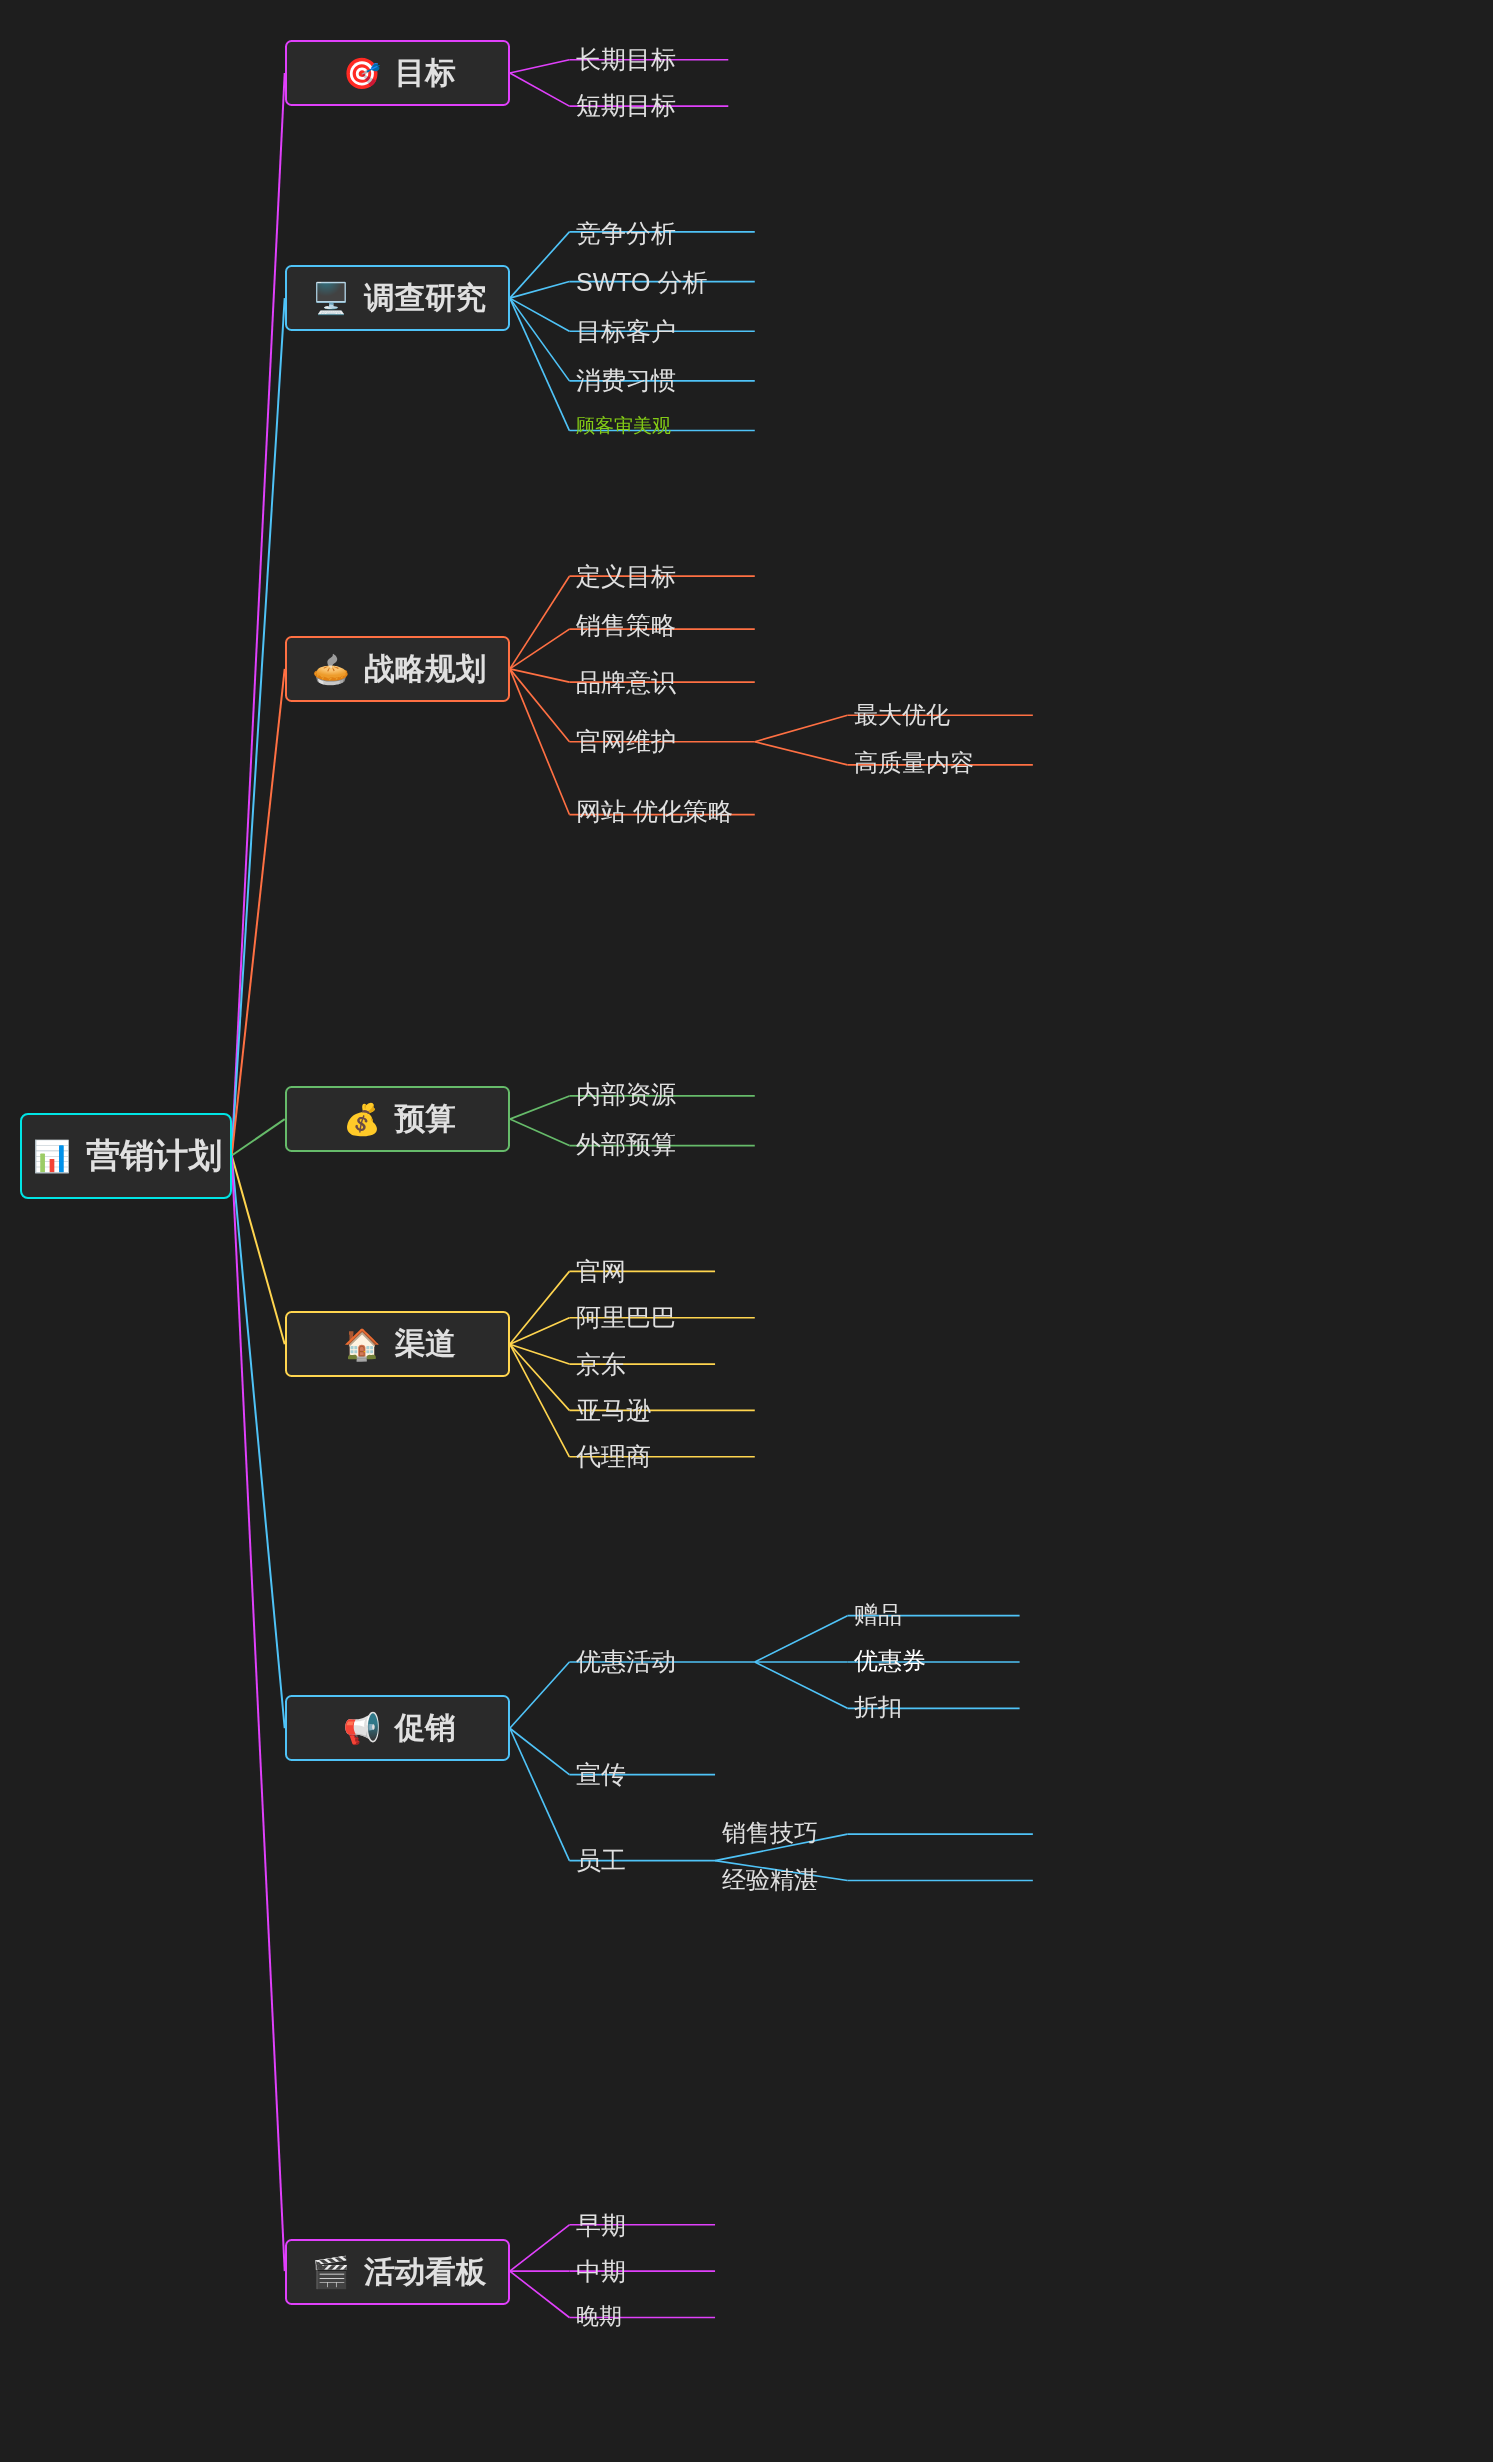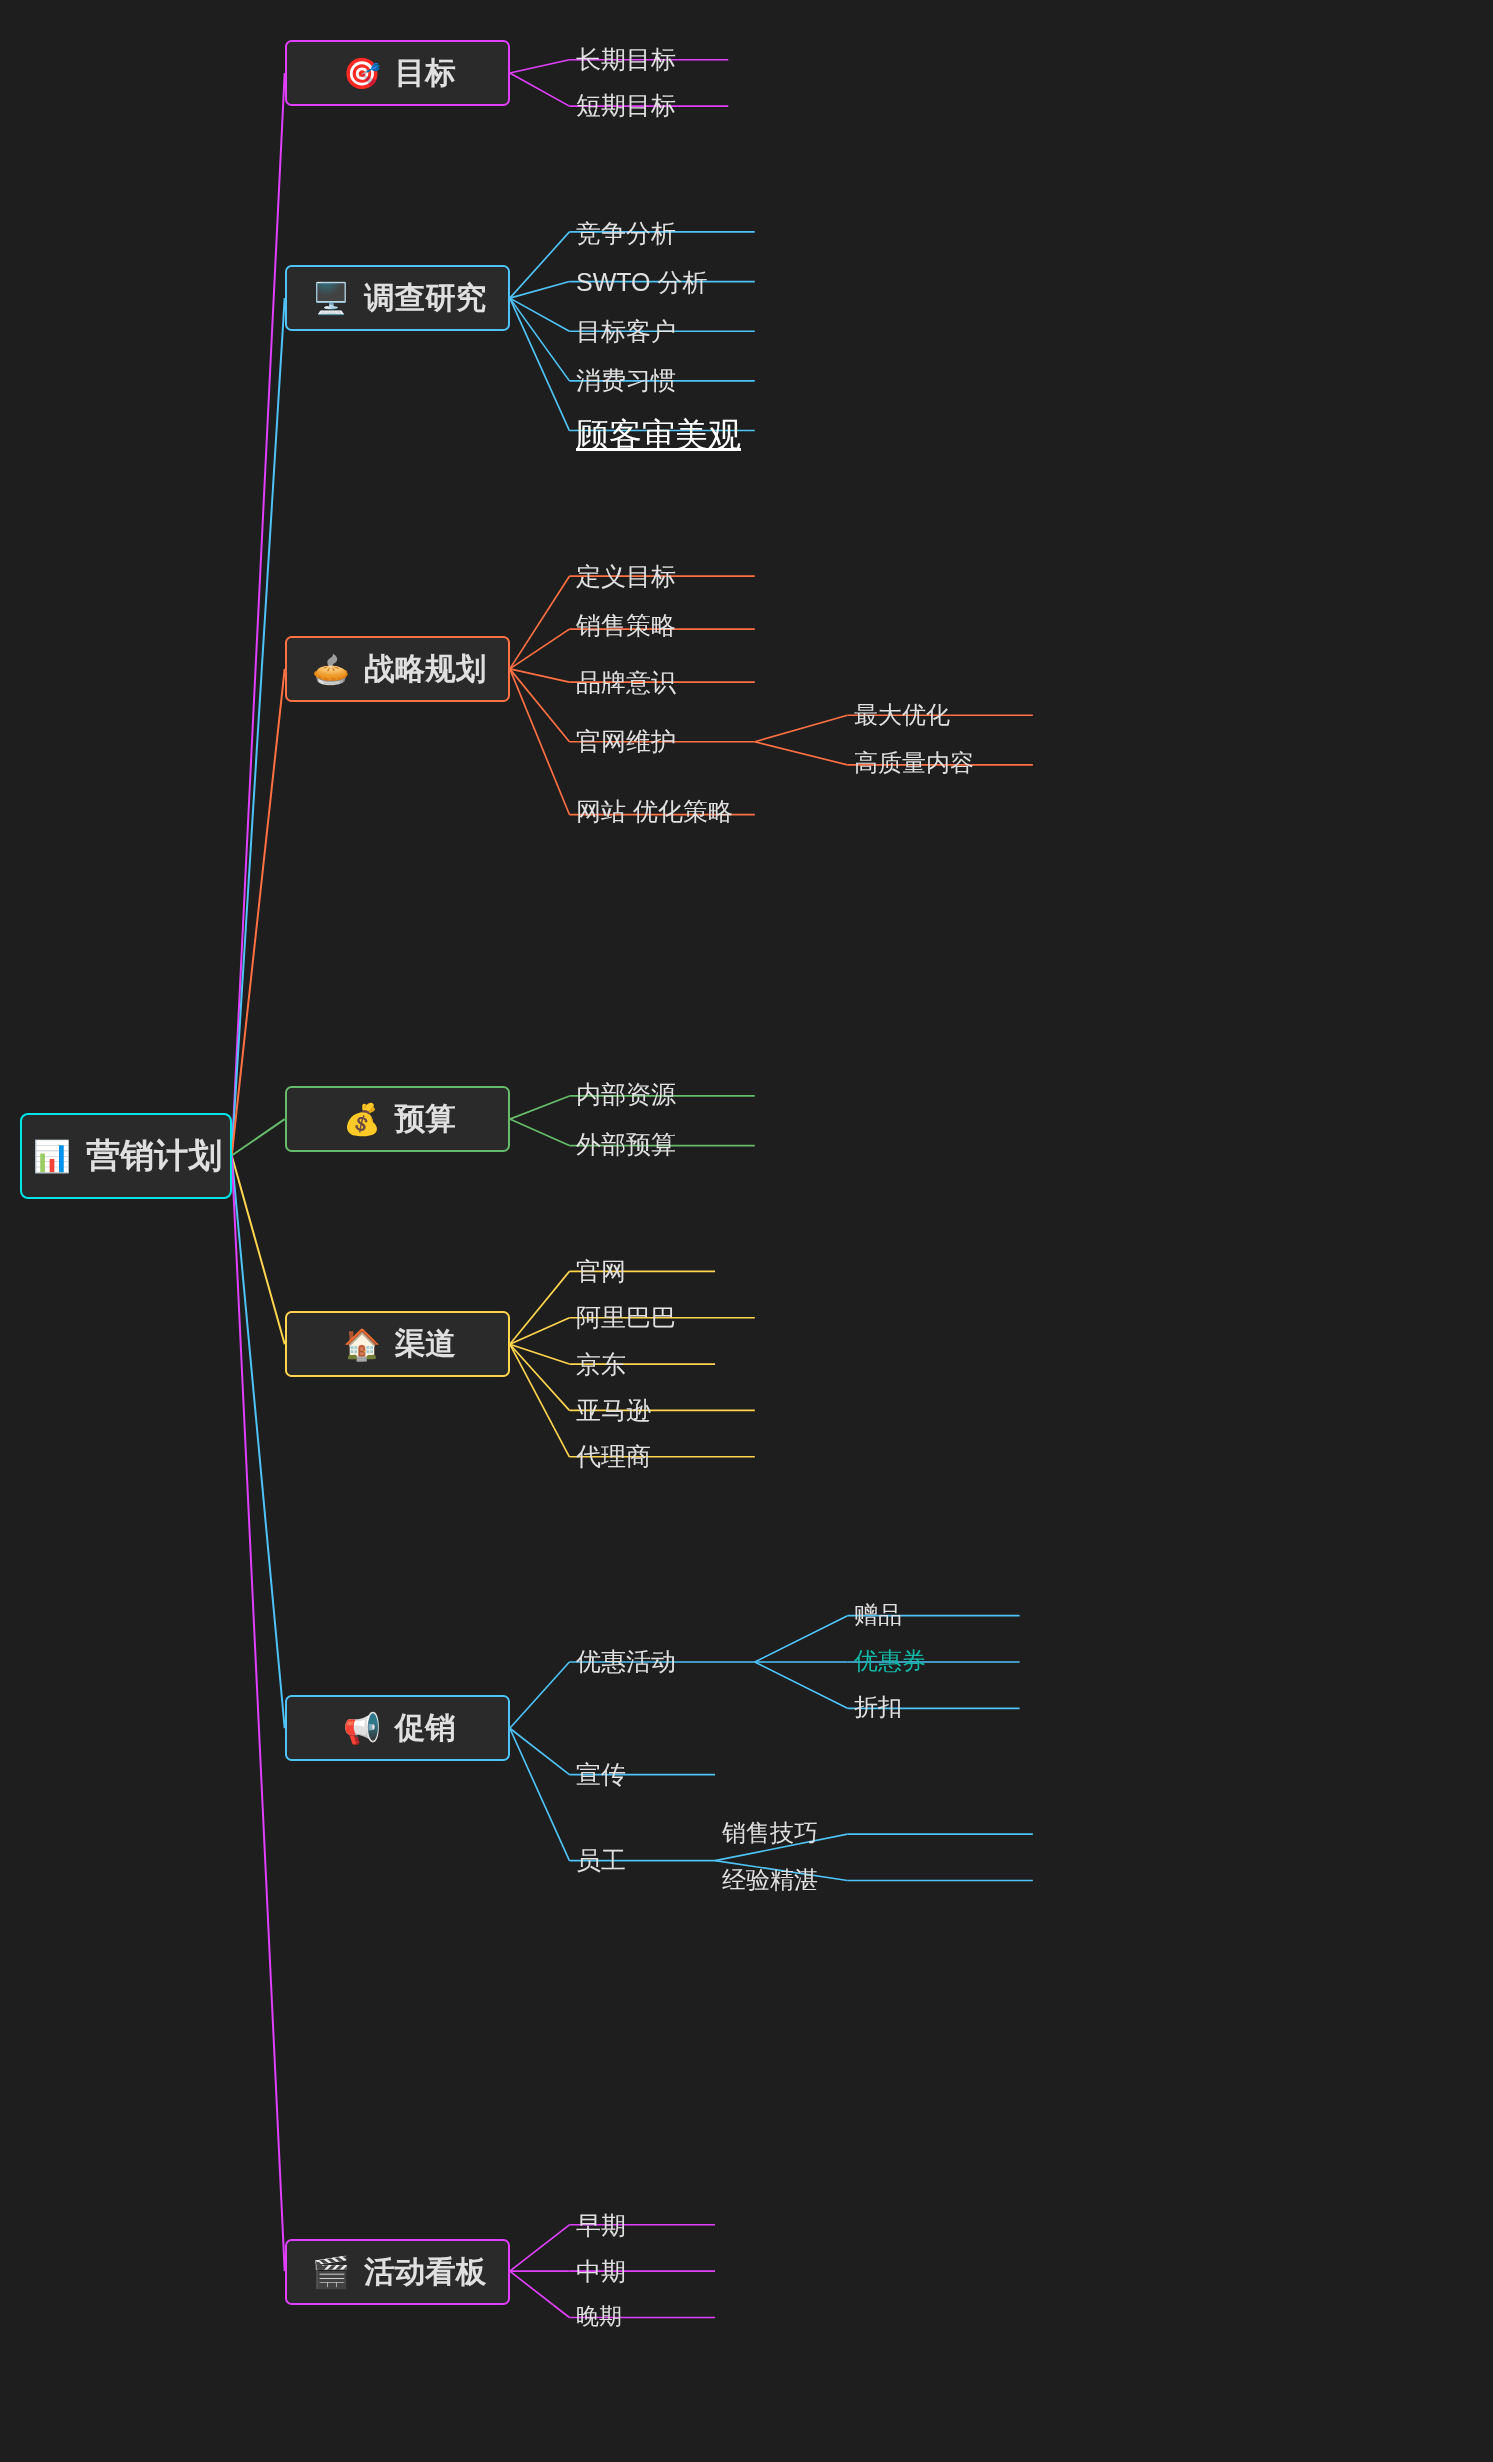--- a/index.html
+++ b/index.html
@@ -202,21 +202,21 @@
 
   <div class="node node-branch branch-research" style="border-color:#4fc3f7;">
     <span class="icon-box">🖥️</span>
     <span class="node-label">调查研究</span>
   </div>
 
   <div style="position:absolute; left:576px; top:217px; font-size:25px; color:#e0e0e0;">竞争分析</div>
   <div style="position:absolute; left:576px; top:266px; font-size:25px; color:#e0e0e0;">SWTO 分析</div>
   <div style="position:absolute; left:576px; top:315px; font-size:25px; color:#e0e0e0;">目标客户</div>
   <div style="position:absolute; left:576px; top:364px; font-size:25px; color:#e0e0e0;">消费习惯</div>
-  <div style="position:absolute; left:576px; top:413px; font-size:33px; color:#ffffff;text-decoration:underline;">顾客审美观</div>
+  <div style="position:absolute; left:576px; top:413px; font-size:19px; color:#84cc16;">顾客审美观</div>
 
   <div class="node node-branch branch-strategy" style="border-color:#ff7043;">
     <span class="icon-box">🥧</span>
     <span class="node-label">战略规划</span>
   </div>
 
   <div style="position:absolute; left:576px; top:560px; font-size:25px; color:#e0e0e0;text-align:right;">定义目标</div>
   <div style="position:absolute; left:576px; top:609px; font-size:25px; color:#e0e0e0;">销售策略</div>
   <div style="position:absolute; left:576px; top:666px; font-size:25px; color:#e0e0e0;">品牌意识</div>
   <div style="position:absolute; left:576px; top:725px; font-size:25px; color:#e0e0e0;">官网维护</div>
@@ -245,21 +245,21 @@
   <div style="position:absolute; left:576px; top:1440px; font-size:25px; color:#e0e0e0;">代理商</div>
 
   <div class="node node-branch branch-promo" style="border-color:#4fc3f7;">
     <span class="icon-box">📢</span>
     <span class="node-label">促销</span>
   </div>
 
   <div style="position:absolute; left:576px; top:1645px; font-size:25px; color:#e0e0e0;">优惠活动</div>
 
   <div style="position:absolute; left:854px; top:1599px; font-size:24px; color:#e0e0e0;">赠品</div>
-  <div style="position:absolute; left:854px; top:1645px; font-size:24px; color:#14b8a6;">优惠券</div>
+  <div style="position:absolute; left:854px; top:1645px; font-size:24px; color:#ffffff;">优惠券</div>
   <div style="position:absolute; left:854px; top:1691px; font-size:24px; color:#e0e0e0;">折扣</div>
   <div style="position:absolute; left:576px; top:1758px; font-size:25px; color:#e0e0e0;">宣传</div>
   <div style="position:absolute; left:576px; top:1844px; font-size:25px; color:#e0e0e0;">员工</div>
 
   <div style="position:absolute; left:722px; top:1817px; font-size:24px; color:#e0e0e0;">销售技巧</div>
   <div style="position:absolute; left:722px; top:1864px; font-size:24px; color:#e0e0e0;">经验精湛</div>
 
   <div class="node node-branch branch-board" style="border-color:#e040fb;">
     <span class="icon-box">🎬</span>
     <span class="node-label">活动看板</span>

